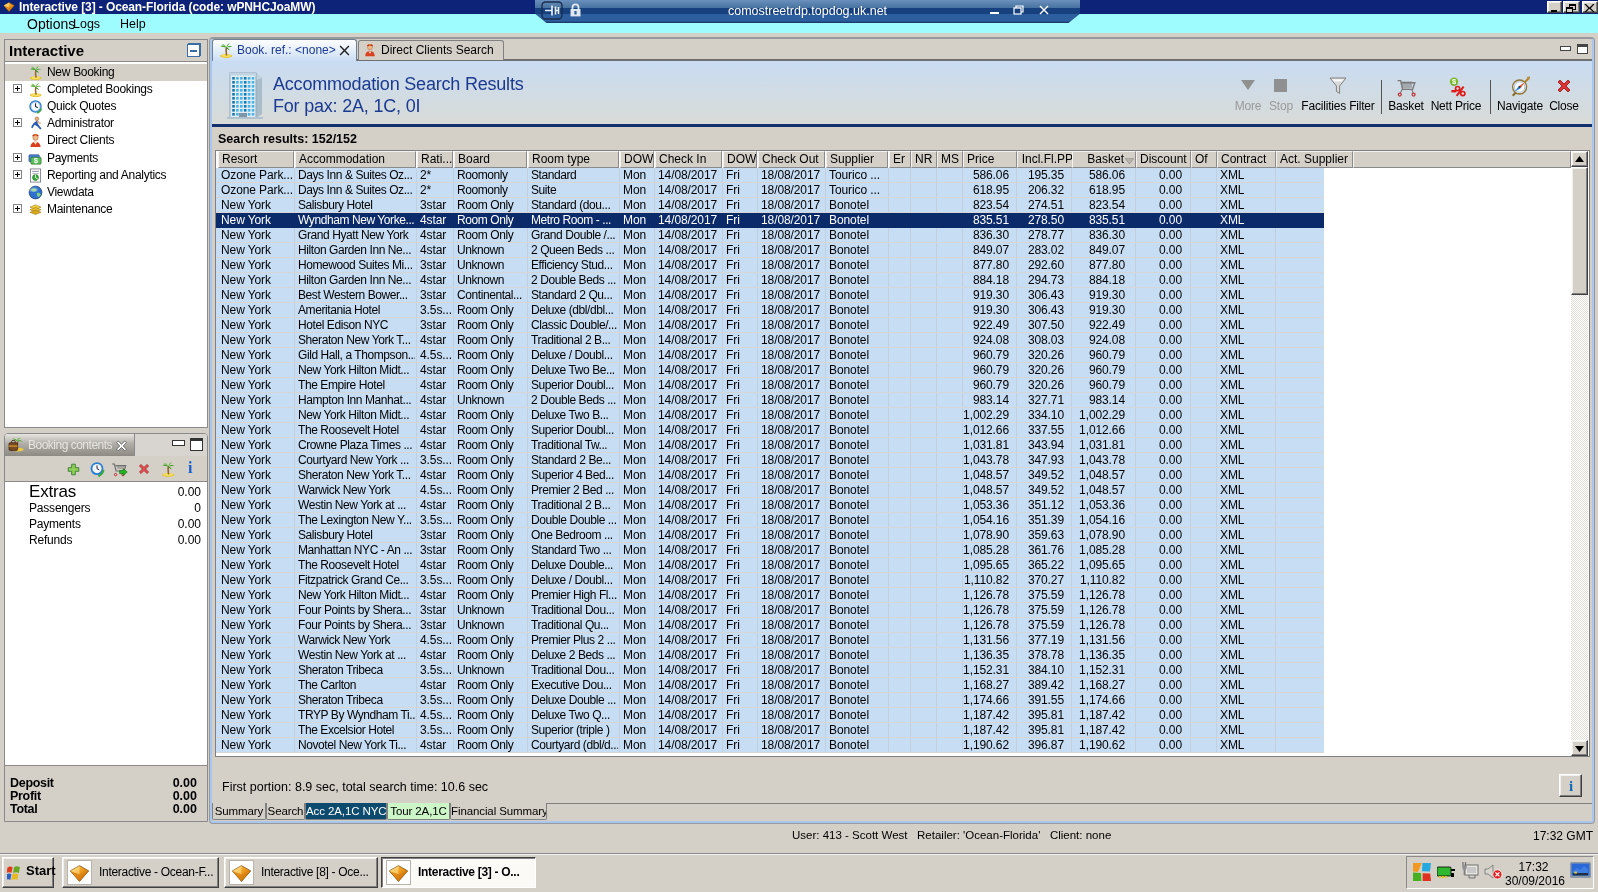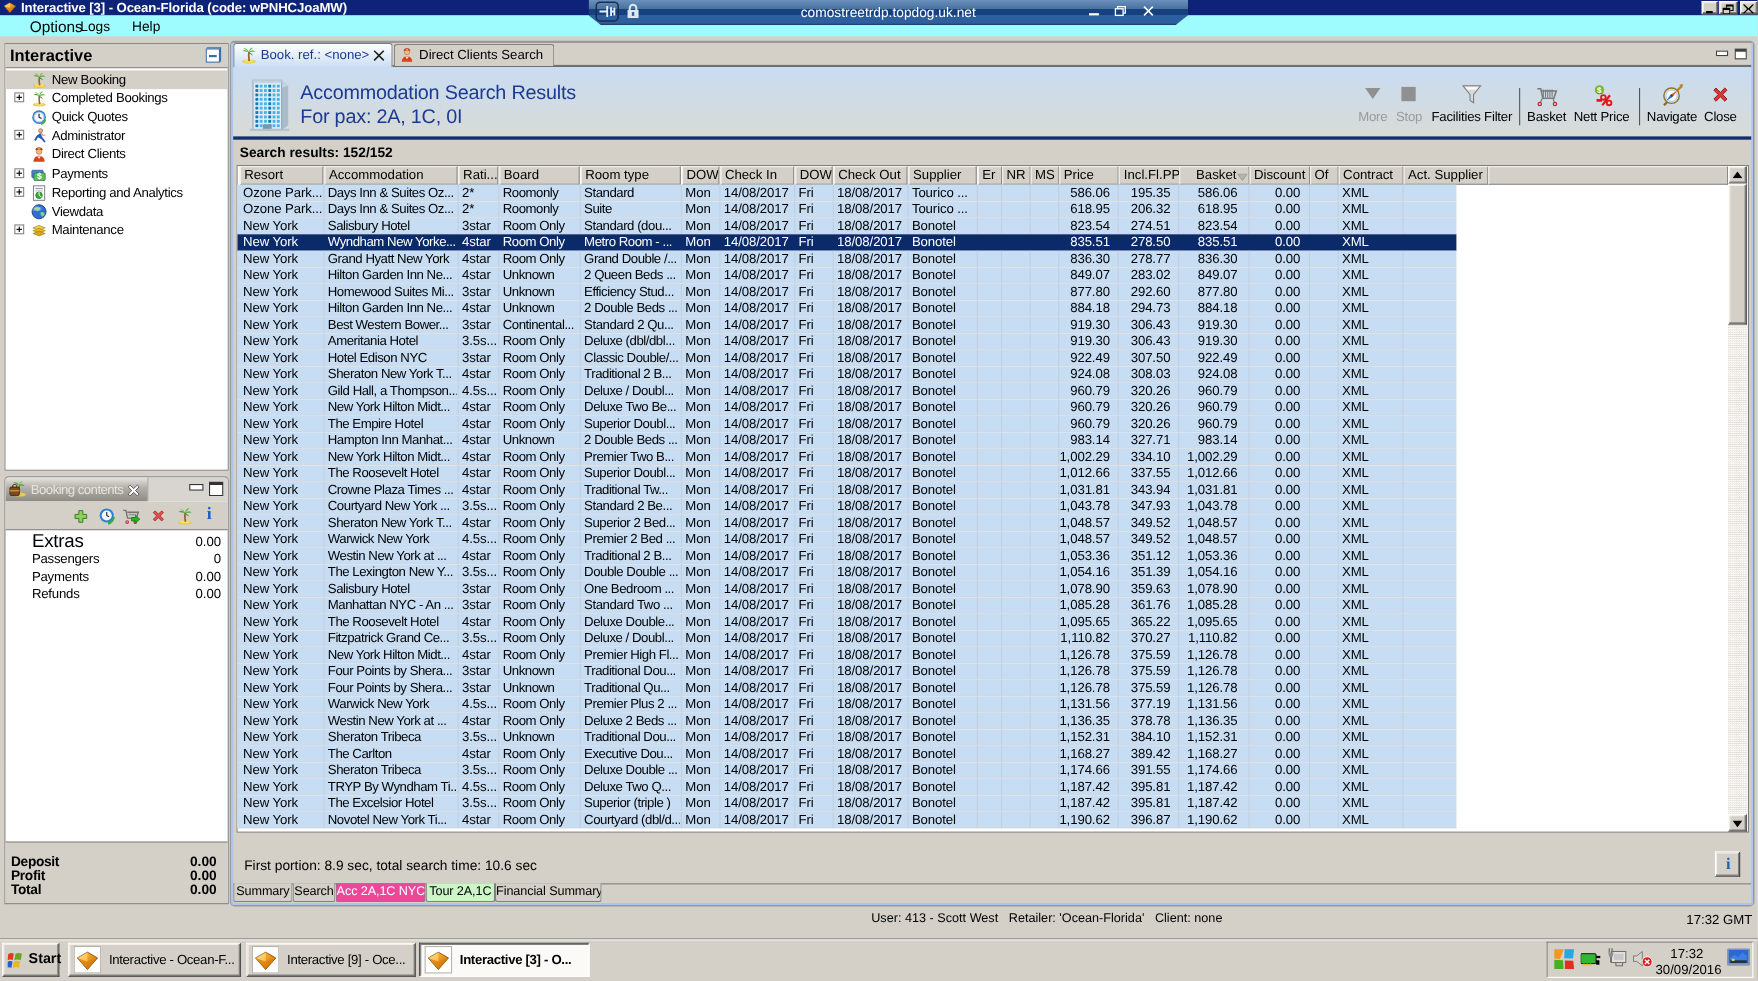--- a/index.html
+++ b/index.html
@@ -672,21 +672,21 @@
     <span style="left:801px;width:47px;text-align:right;">327.71</span>
     <span style="left:856px;width:53px;text-align:right;">983.14</span>
     <span style="left:920px;width:46px;text-align:right;">0.00</span>
     <span style="left:1004px;width:55px;">XML</span>
   </div>
 <div class="row" style="top:408px;left:216px;">
     <span style="left:5px;width:72px;">New York</span>
     <span class="tx" style="left:82px;width:117px;">New York Hilton Midt...</span>
     <span style="left:204px;width:32px;">4star</span>
     <span class="tx" style="left:241px;width:69px;">Room Only</span>
-    <span class="tx" style="left:315px;width:87px;">Premier Two B...</span>
+    <span class="tx" style="left:315px;width:87px;">Deluxe Two B...</span>
     <span style="left:407px;width:30px;">Mon</span>
     <span style="left:442px;width:63px;">14/08/2017</span>
     <span style="left:510px;width:30px;">Fri</span>
     <span style="left:545px;width:63px;">18/08/2017</span>
     <span style="left:613px;width:58px;">Bonotel</span>
     <span style="left:747px;width:46px;text-align:right;">1,002.29</span>
     <span style="left:801px;width:47px;text-align:right;">334.10</span>
     <span style="left:856px;width:53px;text-align:right;">1,002.29</span>
     <span style="left:920px;width:46px;text-align:right;">0.00</span>
     <span style="left:1004px;width:55px;">XML</span>
@@ -740,21 +740,21 @@
     <span style="left:801px;width:47px;text-align:right;">347.93</span>
     <span style="left:856px;width:53px;text-align:right;">1,043.78</span>
     <span style="left:920px;width:46px;text-align:right;">0.00</span>
     <span style="left:1004px;width:55px;">XML</span>
   </div>
 <div class="row" style="top:468px;left:216px;">
     <span style="left:5px;width:72px;">New York</span>
     <span class="tx" style="left:82px;width:117px;">Sheraton New York T...</span>
     <span style="left:204px;width:32px;">4star</span>
     <span class="tx" style="left:241px;width:69px;">Room Only</span>
-    <span class="tx" style="left:315px;width:87px;">Superior 2 Bed...</span>
+    <span class="tx" style="left:315px;width:87px;">Superior 4 Bed...</span>
     <span style="left:407px;width:30px;">Mon</span>
     <span style="left:442px;width:63px;">14/08/2017</span>
     <span style="left:510px;width:30px;">Fri</span>
     <span style="left:545px;width:63px;">18/08/2017</span>
     <span style="left:613px;width:58px;">Bonotel</span>
     <span style="left:747px;width:46px;text-align:right;">1,048.57</span>
     <span style="left:801px;width:47px;text-align:right;">349.52</span>
     <span style="left:856px;width:53px;text-align:right;">1,048.57</span>
     <span style="left:920px;width:46px;text-align:right;">0.00</span>
     <span style="left:1004px;width:55px;">XML</span>
@@ -1077,21 +1077,21 @@
       <path d="M0 0h9L4.5 6z" fill="#000"></path>
     </svg>
   </div>
 <div class="ab" style="left:222px;top:780px;font-size:12.5px;">First portion: 8.9 sec, total search time: 10.6 sec</div>
 <div class="ab bevel-out" style="left:1559px;top:774px;width:23px;height:23px;">
     <span style="position:absolute;left:9px;top:3px;font-family:'Liberation Serif',serif;font-weight:bold;font-size:15px;color:#1468b4;">i</span>
   </div>
 <div class="ab" style="left:212px;top:803px;width:1380px;height:1px;background:#808080;"></div>
 <div class="ab" style="left:212px;top:803px;width:54px;height:17px;background:#d4d0c8;color:#000;border:1px solid #808080;border-top:none;border-radius:0 0 2px 2px;text-align:center;line-height:16px;font-size:11.5px;letter-spacing:-0.1px;white-space:nowrap;overflow:hidden;">Summary</div>
 <div class="ab" style="left:266px;top:803px;width:39px;height:17px;background:#d4d0c8;color:#000;border:1px solid #808080;border-top:none;border-radius:0 0 2px 2px;text-align:center;line-height:16px;font-size:11.5px;letter-spacing:-0.1px;white-space:nowrap;overflow:hidden;">Search</div>
-<div class="ab" style="left:305px;top:803px;width:82px;height:17px;background:#ec4899;color:#fff;border:1px solid #808080;border-top:none;border-radius:0 0 2px 2px;text-align:center;line-height:16px;font-size:11.5px;letter-spacing:-0.1px;white-space:nowrap;overflow:hidden;">Acc 2A,1C NYC</div>
+<div class="ab" style="left:305px;top:803px;width:82px;height:17px;background:#0c4a6e;color:#fff;border:1px solid #808080;border-top:none;border-radius:0 0 2px 2px;text-align:center;line-height:16px;font-size:11.5px;letter-spacing:-0.1px;white-space:nowrap;overflow:hidden;">Acc 2A,1C NYC</div>
 <div class="ab" style="left:387px;top:803px;width:63px;height:17px;background:#ccf5c8;color:#000;border:1px solid #808080;border-top:none;border-radius:0 0 2px 2px;text-align:center;line-height:16px;font-size:11.5px;letter-spacing:-0.1px;white-space:nowrap;overflow:hidden;">Tour 2A,1C</div>
 <div class="ab" style="left:450px;top:803px;width:97px;height:17px;background:#d4d0c8;color:#000;border:1px solid #808080;border-top:none;border-radius:0 0 2px 2px;text-align:center;line-height:16px;font-size:11.5px;letter-spacing:-0.1px;white-space:nowrap;overflow:hidden;">Financial Summary</div>
 <div class="ab" style="left:792px;top:829px;font-size:11.5px;white-space:nowrap;">User: 413 - Scott West&nbsp;&nbsp;&nbsp;Retailer: 'Ocean-Florida'&nbsp;&nbsp;&nbsp;Client: none</div>
 <div class="ab" style="left:1533px;top:829px;font-size:12px;white-space:nowrap;">17:32 GMT</div>
 <div class="ab" style="left:0;top:854px;width:1598px;height:38px;background:#d4d0c8;border-top:1px solid #f4f2ee;box-shadow:0 -1px 0 #8a8a8a;"></div>
 <div class="ab bevel-out" style="left:2px;top:857px;width:52px;height:31px;"></div>
 <svg class="ab" style="left:7px;top:864px" width="17" height="17" viewBox="0 0 17 17">
 <path d="M0.5 3.4C2.4 2 4 2.3 5.6 3l-1 5.8c-1.6-.8-3.2-1-5.1.3z" fill="#e03c1c"></path>
 <path d="M7 3.3c1.9-1.4 3.8-1.1 5.9-.2l-1 5.8c-2.1-.9-4-1.1-5.9.3z" fill="#68a820"></path>
 <path d="M-.7 10.6c1.9-1.3 3.5-1.2 5.1-.4l-1 5.6c-1.6-.8-2.9-.9-4.9.4z" fill="#2860c8"></path>
@@ -1120,21 +1120,21 @@
       <linearGradient id="gl231863" x1="0" y1="0" x2="1" y2="1">
         <stop offset="0" stop-color="#ffd35e"></stop>
         <stop offset=".45" stop-color="#f09c1c"></stop>
         <stop offset="1" stop-color="#b05a00"></stop>
       </linearGradient>
     </defs>
 <path d="M1 6 8 2 15 6 8 14Z" fill="url(#gl231863)" stroke="#7c4a08" stroke-width=".6"></path>
 <path d="M1 6 8 8.5 15 6 8 14Z" fill="#d97c10" opacity=".55"></path>
 <path d="M1 6 8 2 8 8.5Z" fill="#ffe9a0" opacity=".5"></path>
   </svg>
-<div class="ab" style="left:261px;top:857px;height:31px;line-height:31px;font-size:12px;letter-spacing:-0.3px;white-space:nowrap;overflow:hidden;width:114px;">Interactive [9] - Oce...</div>
+<div class="ab" style="left:261px;top:857px;height:31px;line-height:31px;font-size:12px;letter-spacing:-0.3px;white-space:nowrap;overflow:hidden;width:114px;">Interactive [8] - Oce...</div>
 <div class="ab" style="left:381px;top:857px;width:155px;height:31px;background:#fbfaf7;border:1px solid #404040;border-right-color:#fff;border-bottom-color:#fff;box-shadow:inset 1px 1px 0 #808080;"></div>
 <div class="ab" style="left:386px;top:860px;width:25px;height:25px;background:#fff;border:1px solid #b8b4ac;"></div>
 <svg style="position:absolute;left:388px;top:863px" width="21" height="21" viewBox="0 0 16 16">
 <defs>
       <linearGradient id="gl388863" x1="0" y1="0" x2="1" y2="1">
         <stop offset="0" stop-color="#ffd35e"></stop>
         <stop offset=".45" stop-color="#f09c1c"></stop>
         <stop offset="1" stop-color="#b05a00"></stop>
       </linearGradient>
     </defs>

